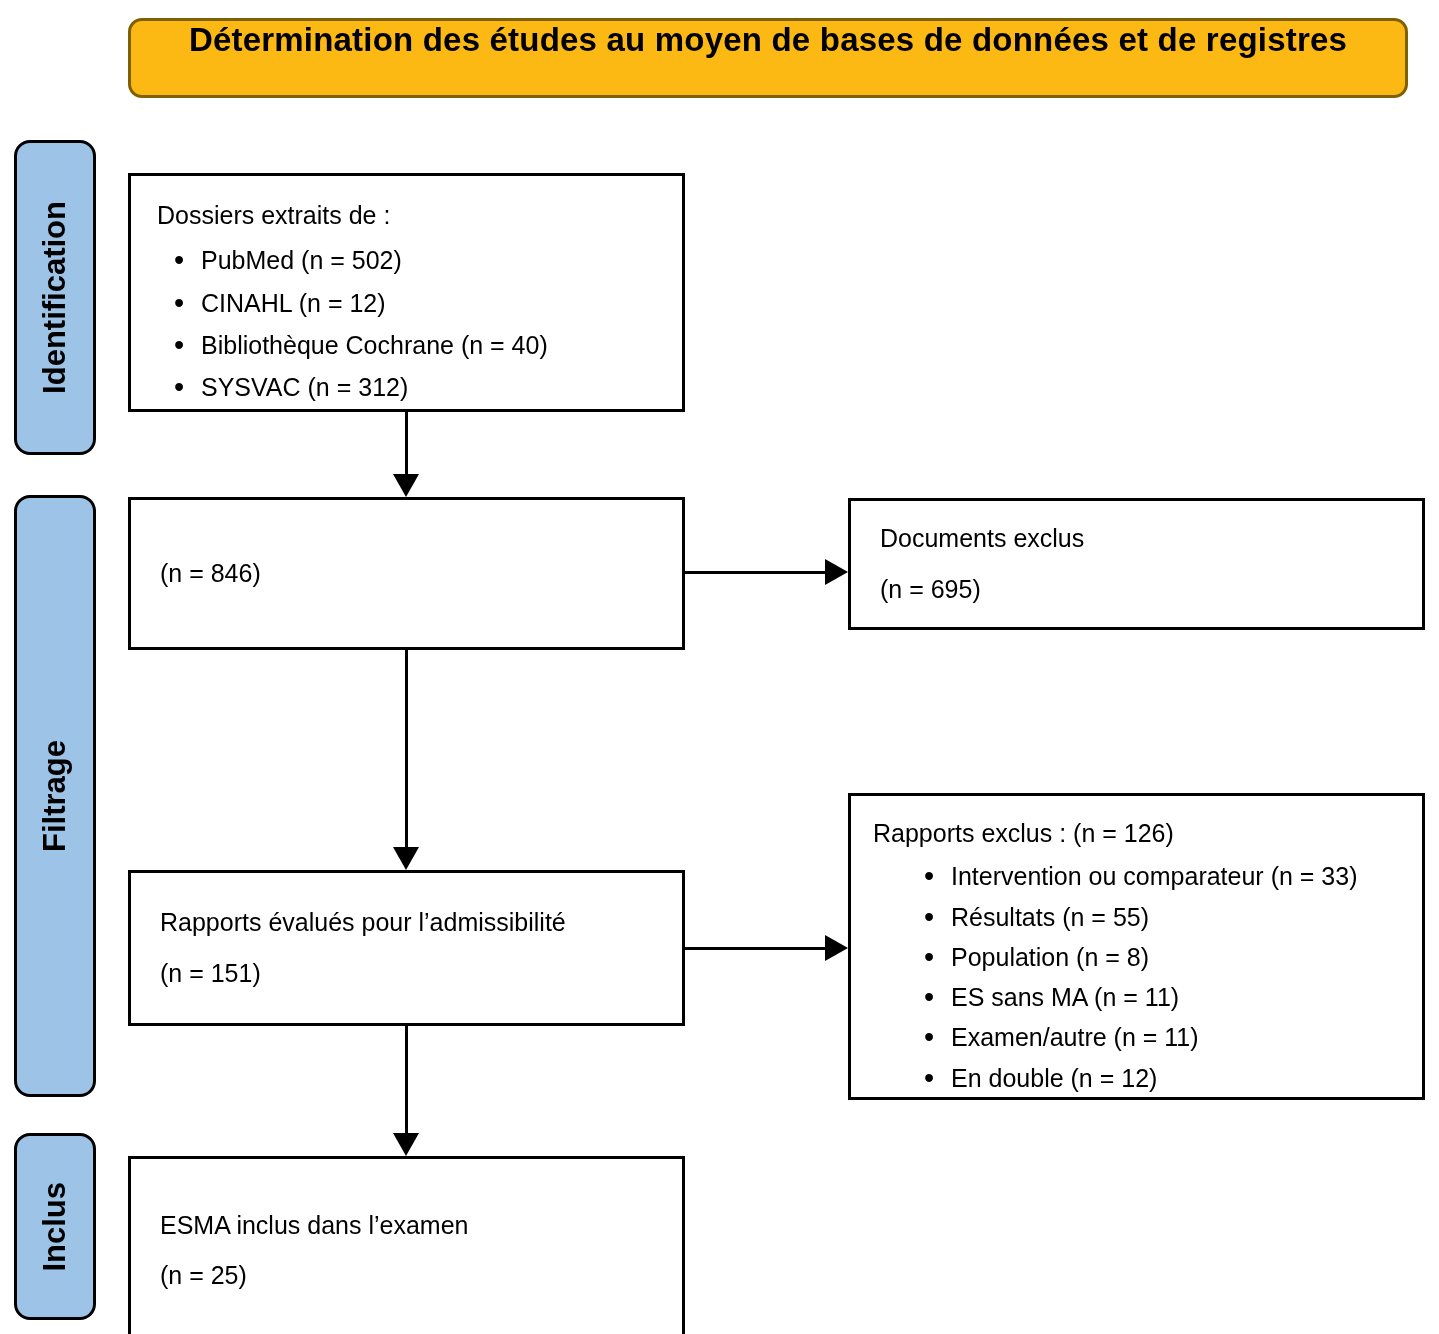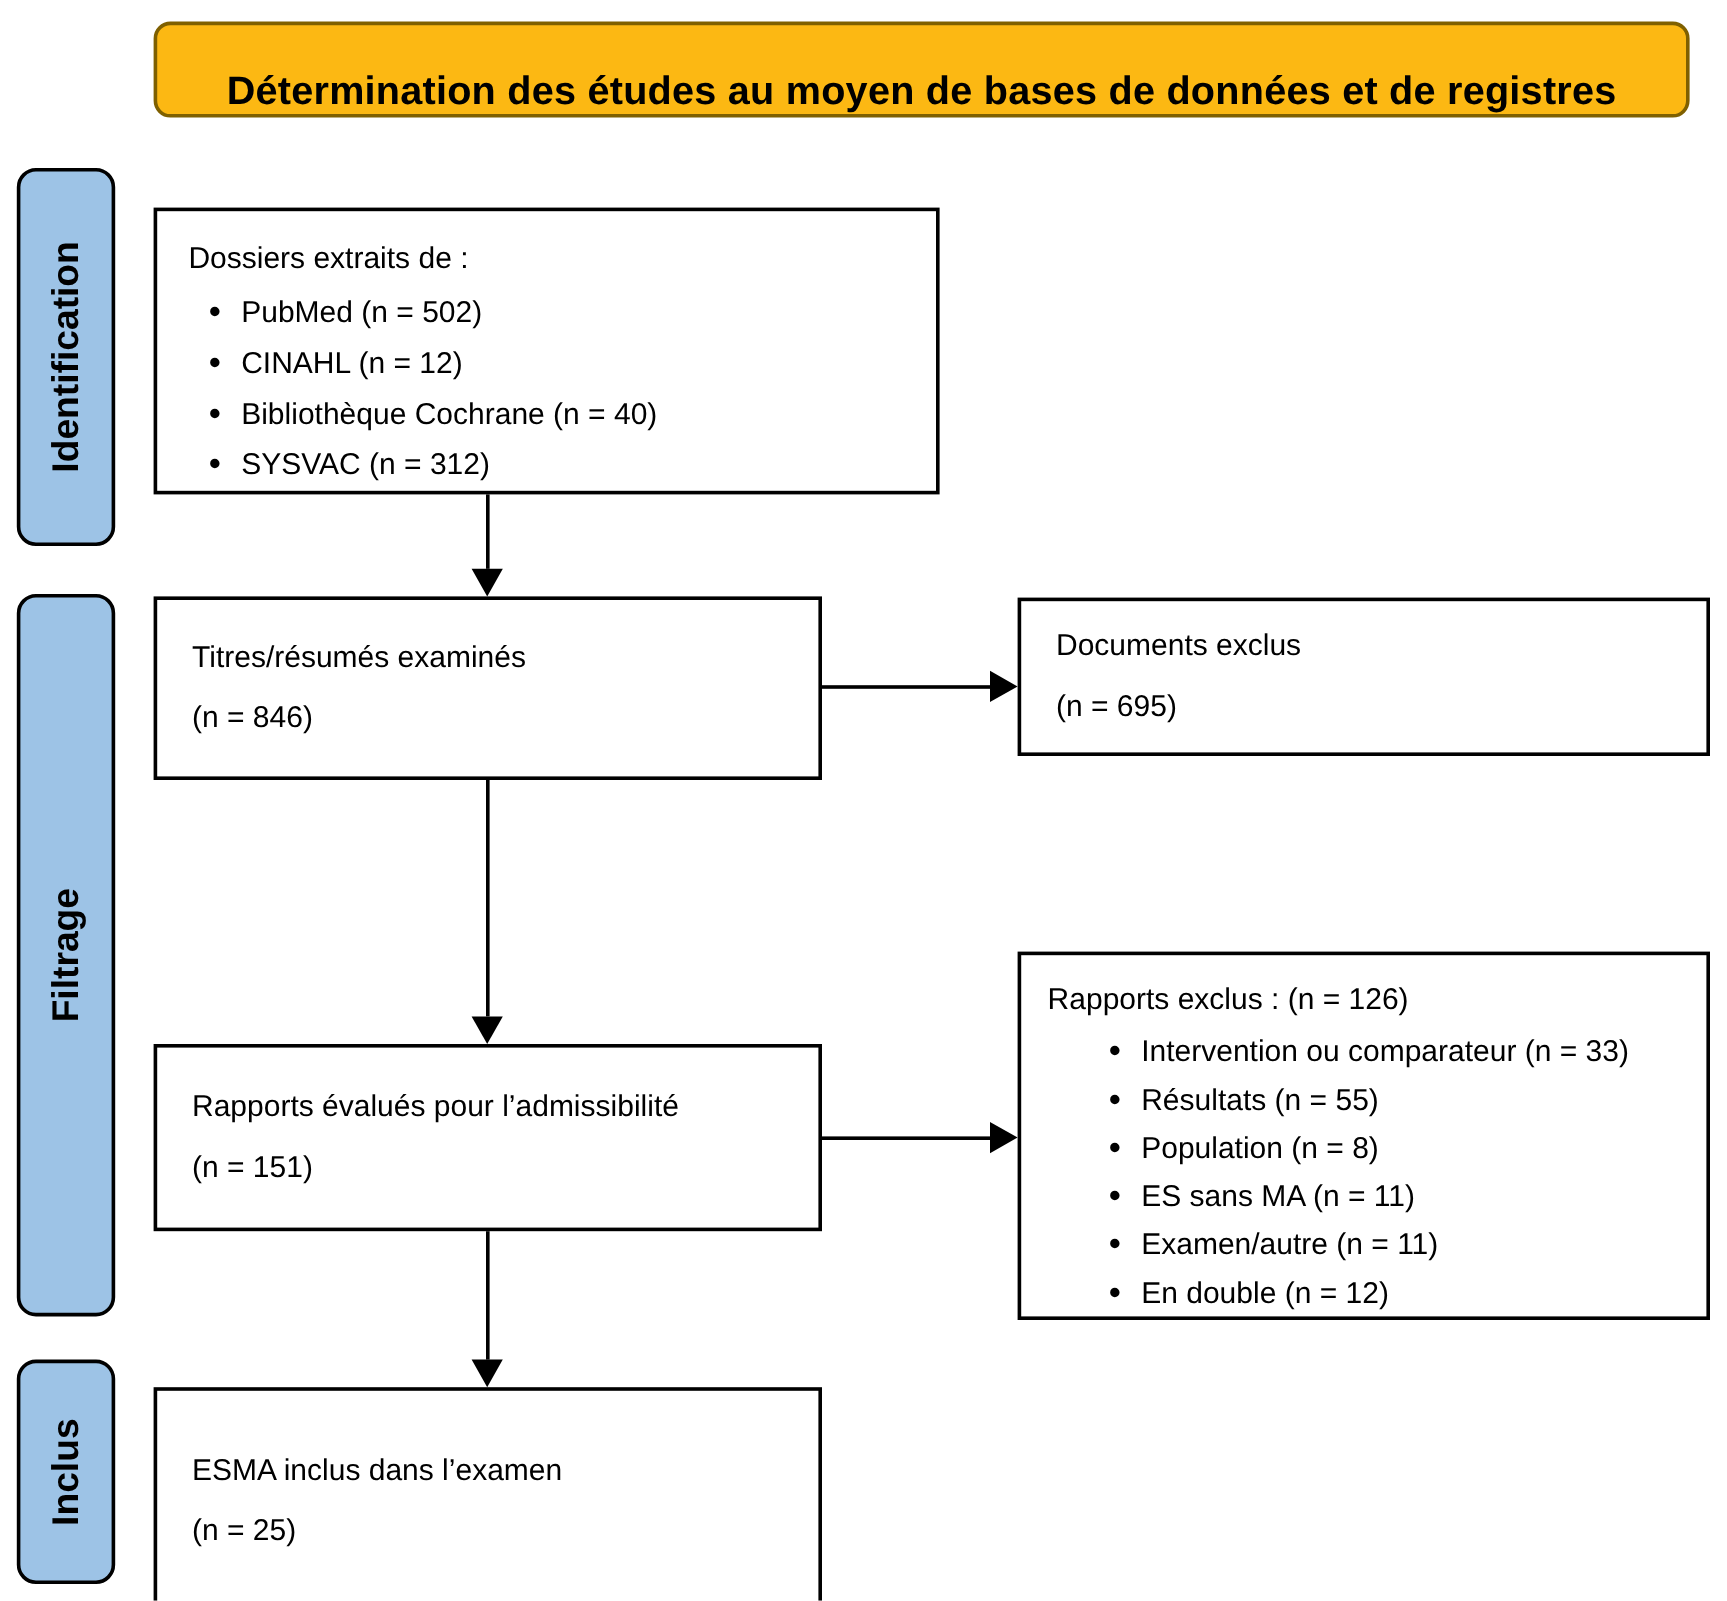--- a/index.html
+++ b/index.html
@@ -24,21 +24,21 @@
 
   
   .banner {
     position: absolute;
     left: 128px; top: 18px;
     width: 1280px; height: 80px;
     background: var(--banner-fill);
     border: 3px solid var(--banner-border);
     border-radius: 14px;
     display: flex;
-    align-items: flex-end;
+    align-items: flex-start;
     justify-content: center;
     font-size: 33px;
     font-weight: bold;
     letter-spacing: 0.2px;
   }
 
   
   .stage {
     position: absolute;
     left: 14px;
@@ -62,21 +62,21 @@
   .stage-inclus         { top: 1133px; height: 187px; }
 
   
   .fbox {
     position: absolute;
     background: #fff;
     border: 3px solid #000;
     font-size: 25px;
     line-height: 1.25;
   }
-  .box-records-identified { left: 128px; top: 173px;  width: 655px; height: 239px; }
+  .box-records-identified { left: 128px; top: 173px;  width: 557px; height: 239px; }
   .box-records-screened   { left: 128px; top: 497px;  width: 557px; height: 153px; }
   .box-records-excluded   { left: 848px; top: 498px;  width: 577px; height: 132px; }
   .box-reports-assessed   { left: 128px; top: 870px;  width: 557px; height: 156px; }
   .box-reports-excluded   { left: 848px; top: 793px;  width: 577px; height: 307px; }
   .box-studies-included   { left: 128px; top: 1156px; width: 557px; height: 189px; }
 
   .two-line {
     display: flex;
     flex-direction: column;
     justify-content: center;
@@ -164,21 +164,20 @@
     <div class="fbox-title">Dossiers extraits de :</div>
     <ul class="bullet-list">
         <li>PubMed (n = 502)</li>
         <li>CINAHL (n = 12)</li>
         <li>Bibliothèque Cochrane (n = 40)</li>
         <li>SYSVAC (n = 312)</li>
       </ul>
   </div>
 
   <div class="fbox two-line box-records-screened">
-    <div>Titres/résumés examinés</div>
     <div>(n = 846)</div>
   </div>
 
   <div class="fbox two-line box-records-excluded">
     <div>Documents exclus</div>
     <div>(n = 695)</div>
   </div>
 
   <div class="fbox two-line box-reports-assessed">
     <div>Rapports évalués pour l’admissibilité</div>

